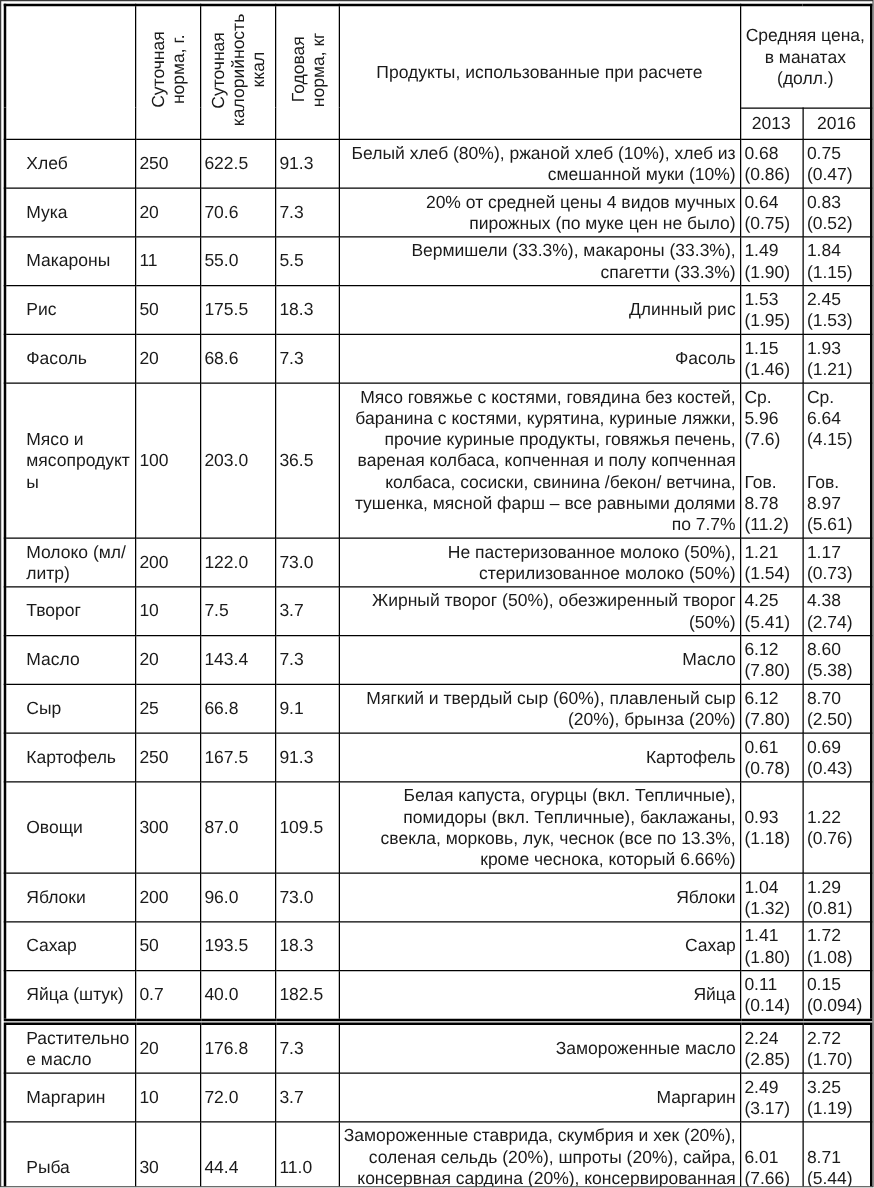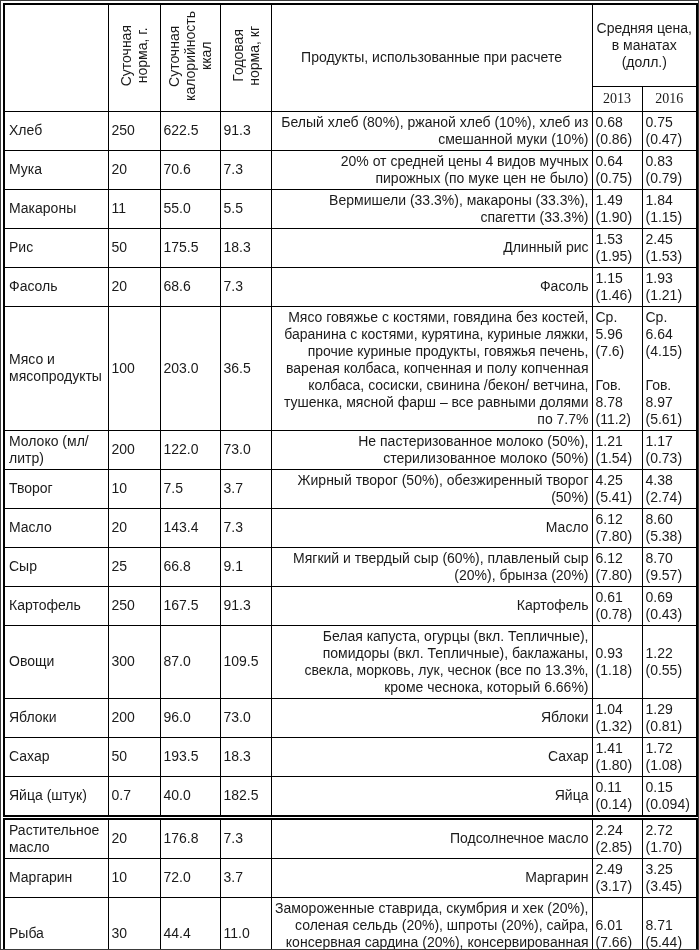--- a/index.html
+++ b/index.html
@@ -32,22 +32,22 @@
   thead th { text-align: center; white-space: pre-line; }
   .vert-text {
     display: inline-block;
     writing-mode: vertical-rl;
     transform: rotate(180deg);
     white-space: pre-line;
     line-height: 16px;
     padding: 4px 0;
   }
   .price-header-cell { white-space: pre-line; margin-top: 12px; }
-  .year-row th { height: 20px; font-family: Liberation Serif, serif; }
-  td.c-name  { text-align: left; padding-left: 4px; }
+  .year-row th { height: 20px; }
+  td.c-name  { text-align: left; padding-left: 16px; }
   td.c-num   { text-align: left; }
   td.c-desc  { text-align: right; white-space: pre-line; }
   td.c-price { text-align: left; white-space: pre-line; }
   tr.divider td { border-top: 5px double #000; }
 </style>
 </head>
 <body>
 
 <div class="page">
   <table class="nutrition">
@@ -94,21 +94,21 @@
   </tr>
         <tr>
     <td class="c-name">Мука</td>
     <td class="c-num">20</td>
     <td class="c-num">70.6</td>
     <td class="c-num">7.3</td>
     <td class="c-desc">20% от средней цены 4 видов мучных пирожных (по муке цен не было)</td>
     <td class="c-price">0.64
 (0.75)</td>
     <td class="c-price">0.83
-(0.79)</td>
+(0.52)</td>
   </tr>
         <tr>
     <td class="c-name">Макароны</td>
     <td class="c-num">11</td>
     <td class="c-num">55.0</td>
     <td class="c-num">5.5</td>
     <td class="c-desc">Вермишели (33.3%), макароны (33.3%), спагетти (33.3%)</td>
     <td class="c-price">1.49
 (1.90)</td>
     <td class="c-price">1.84
@@ -192,21 +192,21 @@
   </tr>
         <tr>
     <td class="c-name">Сыр</td>
     <td class="c-num">25</td>
     <td class="c-num">66.8</td>
     <td class="c-num">9.1</td>
     <td class="c-desc">Мягкий и твердый сыр (60%), плавленый сыр (20%), брынза (20%)</td>
     <td class="c-price">6.12
 (7.80)</td>
     <td class="c-price">8.70
-(9.57)</td>
+(2.50)</td>
   </tr>
         <tr>
     <td class="c-name">Картофель</td>
     <td class="c-num">250</td>
     <td class="c-num">167.5</td>
     <td class="c-num">91.3</td>
     <td class="c-desc">Картофель</td>
     <td class="c-price">0.61
 (0.78)</td>
     <td class="c-price">0.69
@@ -214,21 +214,21 @@
   </tr>
         <tr>
     <td class="c-name">Овощи</td>
     <td class="c-num">300</td>
     <td class="c-num">87.0</td>
     <td class="c-num">109.5</td>
     <td class="c-desc">Белая капуста, огурцы (вкл. Тепличные), помидоры (вкл. Тепличные), баклажаны, свекла, морковь, лук, чеснок (все по 13.3%, кроме чеснока, который 6.66%)</td>
     <td class="c-price">0.93
 (1.18)</td>
     <td class="c-price">1.22
-(0.55)</td>
+(0.76)</td>
   </tr>
         <tr>
     <td class="c-name">Яблоки</td>
     <td class="c-num">200</td>
     <td class="c-num">96.0</td>
     <td class="c-num">73.0</td>
     <td class="c-desc">Яблоки</td>
     <td class="c-price">1.04
 (1.32)</td>
     <td class="c-price">1.29
@@ -254,36 +254,36 @@
     <td class="c-price">0.11
 (0.14)</td>
     <td class="c-price">0.15
 (0.094)</td>
   </tr>
         <tr class="divider">
     <td class="c-name">Растительное масло</td>
     <td class="c-num">20</td>
     <td class="c-num">176.8</td>
     <td class="c-num">7.3</td>
-    <td class="c-desc">Подсолнечное масло</td>
+    <td class="c-desc">Замороженные масло</td>
     <td class="c-price">2.24
 (2.85)</td>
     <td class="c-price">2.72
 (1.70)</td>
   </tr>
         <tr>
     <td class="c-name">Маргарин</td>
     <td class="c-num">10</td>
     <td class="c-num">72.0</td>
     <td class="c-num">3.7</td>
     <td class="c-desc">Маргарин</td>
     <td class="c-price">2.49
 (3.17)</td>
     <td class="c-price">3.25
-(3.45)</td>
+(1.19)</td>
   </tr>
         <tr>
     <td class="c-name">Рыба</td>
     <td class="c-num">30</td>
     <td class="c-num">44.4</td>
     <td class="c-num">11.0</td>
     <td class="c-desc">Замороженные ставрида, скумбрия и хек (20%), соленая сельдь (20%), шпроты (20%), сайра, консервная сардина (20%), консервированная рыба в томатном соусе (20%)</td>
     <td class="c-price">6.01
 (7.66)</td>
     <td class="c-price">8.71

